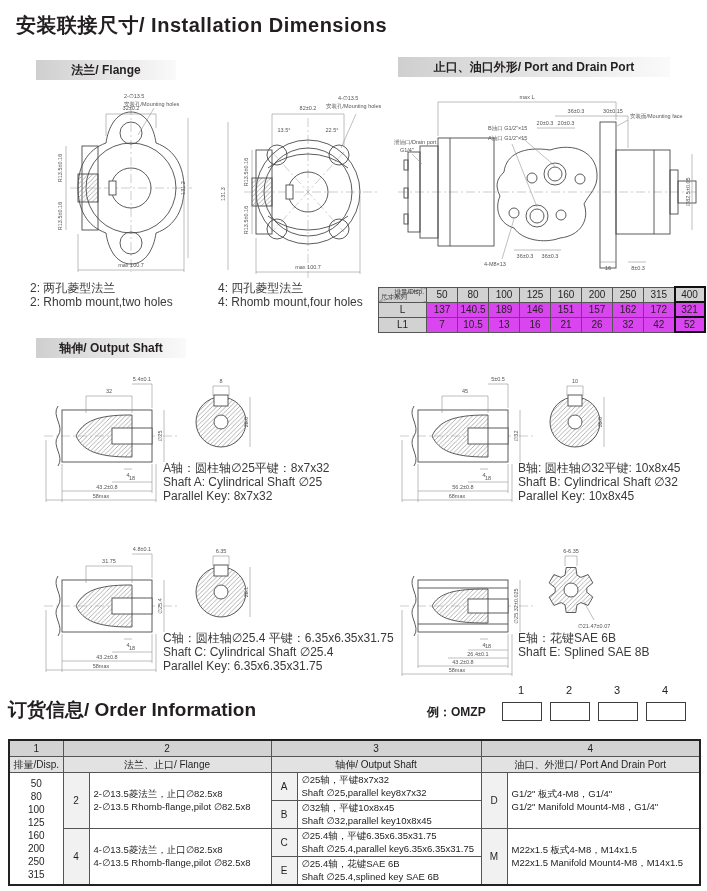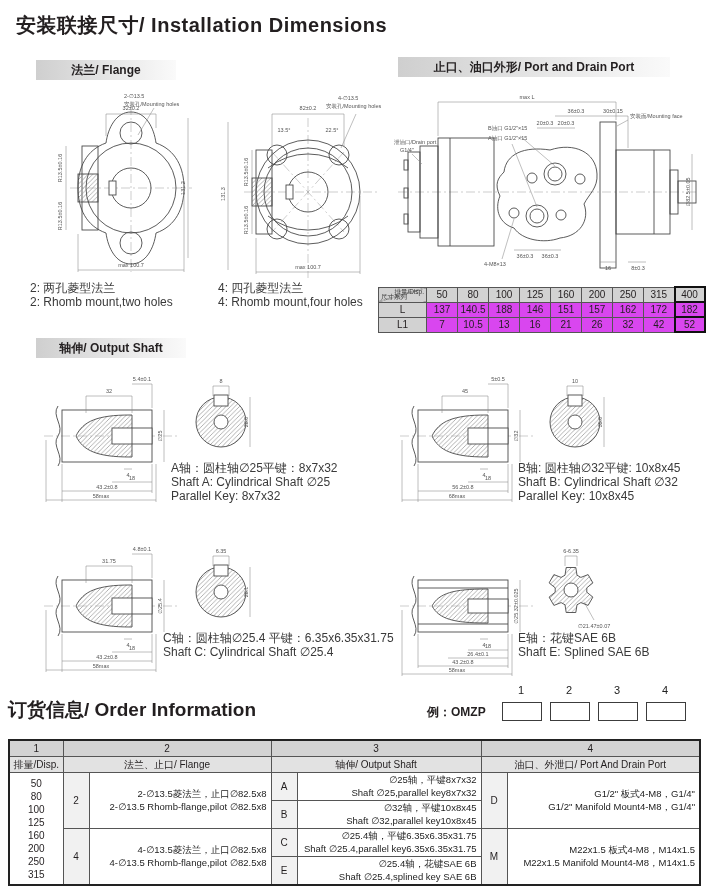--- a/index.html
+++ b/index.html
@@ -24,21 +24,21 @@
       position:relative;}
   .size-table .ct{position:absolute;top:0;right:2px;font-size:6.5px;color:#333;}
   .size-table .cb{position:absolute;bottom:0;left:2px;font-size:6.5px;color:#333;}
   
   .obox{position:absolute;width:38px;height:17px;border:1.5px solid #3c3c3c;background:#fff;}
   .onum{position:absolute;width:38px;text-align:center;font-size:11px;color:#222;}
   .order-title{font-size:19px;font-weight:bold;}
   .example{font-size:12px;font-weight:bold;}
   
   .order-table{border-collapse:collapse;table-layout:fixed;border:2px solid #222;}
-  .order-table td{border:1px solid #555;padding:1px 4px;vertical-align:middle;text-align:right;}
+  .order-table td{border:1px solid #555;padding:1px 4px;vertical-align:middle;}
   .order-table .hnum{background:#d3d3d3;text-align:center;font-size:10px;height:15px;padding:0;}
   .order-table .hlab{background:#e2e2e2;text-align:center;font-size:10px;height:15px;padding:0;}
   .order-table .code{background:#f1f1f1;text-align:center;font-size:10px;width:26px;}
   .order-table .disp{text-align:center;font-size:10px;line-height:13px;background:#fff;}
   .order-table .desc div{font-size:9.5px;line-height:12.5px;color:#1d1d1d;}
 </style>
 </head>
 <body>
 
 <svg width="0" height="0" style="position:absolute">
@@ -232,27 +232,27 @@
       <td class="h">160</td>
       <td class="h">200</td>
       <td class="h">250</td>
       <td class="h">315</td>
       <td class="h bcol">400</td>
     </tr>
     <tr>
       <td class="h">L</td>
       <td>137</td>
       <td>140.5</td>
-      <td>188</td>
+      <td>189</td>
       <td>146</td>
       <td>151</td>
       <td>157</td>
       <td>162</td>
       <td>172</td>
-      <td class="bcol">182</td>
+      <td class="bcol">321</td>
     </tr>
     <tr>
       <td class="h">L1</td>
       <td>7</td>
       <td>10.5</td>
       <td>13</td>
       <td>16</td>
       <td>21</td>
       <td>26</td>
       <td>32</td>
@@ -305,21 +305,21 @@
       <line x1="66" y1="25" x2="66" y2="75"></line>
     </g>
     <g class="dwg">
       <circle cx="37" cy="50" r="25" fill="url(#hatch)"></circle>
       <rect x="30" y="23" width="14" height="11" fill="#fff"></rect>
       <circle cx="37" cy="50" r="7" fill="#fff"></circle>
     </g>
     <text x="37" y="11" text-anchor="middle">8</text>
     <text x="64" y="50" transform="rotate(-90 64 50)" text-anchor="middle">28.0</text>
   </svg>
-  <div class="abs cap" style="left:171px;top:461px">
+  <div class="abs cap" style="left:163px;top:461px">
     <div>A轴：圆柱轴∅25平键：8x7x32</div>
     <div>Shaft A: Cylindrical Shaft ∅25</div>
     <div>Parallel Key: 8x7x32</div>
   </div>
 
   <svg class="abs" style="left:392px;top:366px" width="150" height="140" viewBox="0 0 150 140">
     <line class="cl" x1="8" y1="70" x2="142" y2="70"></line>
     <g class="dwg">
       <path d="M22,40 c-7,10 7,20 0,30 c-7,10 7,20 0,30"></path>
       <rect x="26" y="44" width="90" height="52"></rect>
@@ -416,20 +416,21 @@
       <circle cx="37" cy="50" r="25" fill="url(#hatch)"></circle>
       <rect x="30" y="23" width="14" height="11" fill="#fff"></rect>
       <circle cx="37" cy="50" r="7" fill="#fff"></circle>
     </g>
     <text x="37" y="11" text-anchor="middle">6.35</text>
     <text x="64" y="50" transform="rotate(-90 64 50)" text-anchor="middle">28.1</text>
   </svg>
   <div class="abs cap" style="left:163px;top:631px">
     <div>C轴：圆柱轴∅25.4 平键：6.35x6.35x31.75</div>
     <div>Shaft C: Cylindrical Shaft ∅25.4</div>
+    <div>Parallel Key: 6.35x6.35x31.75</div>
   </div>
 
   <svg class="abs" style="left:392px;top:536px" width="150" height="140" viewBox="0 0 150 140">
     <line class="cl" x1="8" y1="70" x2="142" y2="70"></line>
     <g class="dwg">
       <path d="M22,40 c-7,10 7,20 0,30 c-7,10 7,20 0,30"></path>
       <rect x="26" y="44" width="90" height="52"></rect>
       <line x1="26" y1="52" x2="116" y2="52"></line>
         <line x1="26" y1="88" x2="116" y2="88"></line>
       <path d="M40,70 C47,57 62,53 94,53 L96,53 L96,87 L94,87 C62,87 47,83 40,70 Z" fill="url(#hatch)"></path>
@@ -464,21 +465,21 @@
     </g>
     <g class="dwg">
       <polygon fill="url(#hatch)" points="43.0,33.2 41.8,25.5 32.2,25.5 31.0,33.2 27.1,35.4 19.9,32.6 15.1,40.9 21.2,45.8 21.2,50.2 15.1,55.1 19.9,63.4 27.1,60.6 31.0,62.8 32.2,70.5 41.8,70.5 43.0,62.8 46.9,60.6 54.1,63.4 58.9,55.1 52.8,50.2 52.8,45.8 58.9,40.9 54.1,32.6 46.9,35.4"></polygon>
       <circle cx="37" cy="48" r="7" fill="#fff"></circle>
     </g>
     <text x="37" y="11" text-anchor="middle">6-6.35</text>
     <text x="44" y="86" font-size="5">∅21.47±0.07</text>
   </svg>
   <div class="abs cap" style="left:518px;top:631px">
     <div>E轴：花键SAE 6B</div>
-    <div>Shaft E: Splined SAE 6B</div>
+    <div>Shaft E: Splined SAE 8B</div>
   </div>
 
   <div class="abs order-title" style="left:8px;top:697px">订货信息/ Order Information</div>
   <div class="abs example" style="left:427px;top:704px">例：OMZP</div>
 
   <div class="abs onum" style="left:502px;top:684px">1</div>
   <div class="abs onum" style="left:550px;top:684px">2</div>
   <div class="abs onum" style="left:598px;top:684px">3</div>
   <div class="abs onum" style="left:646px;top:684px">4</div>
   <div class="abs obox" style="left:502px;top:702px"></div>

